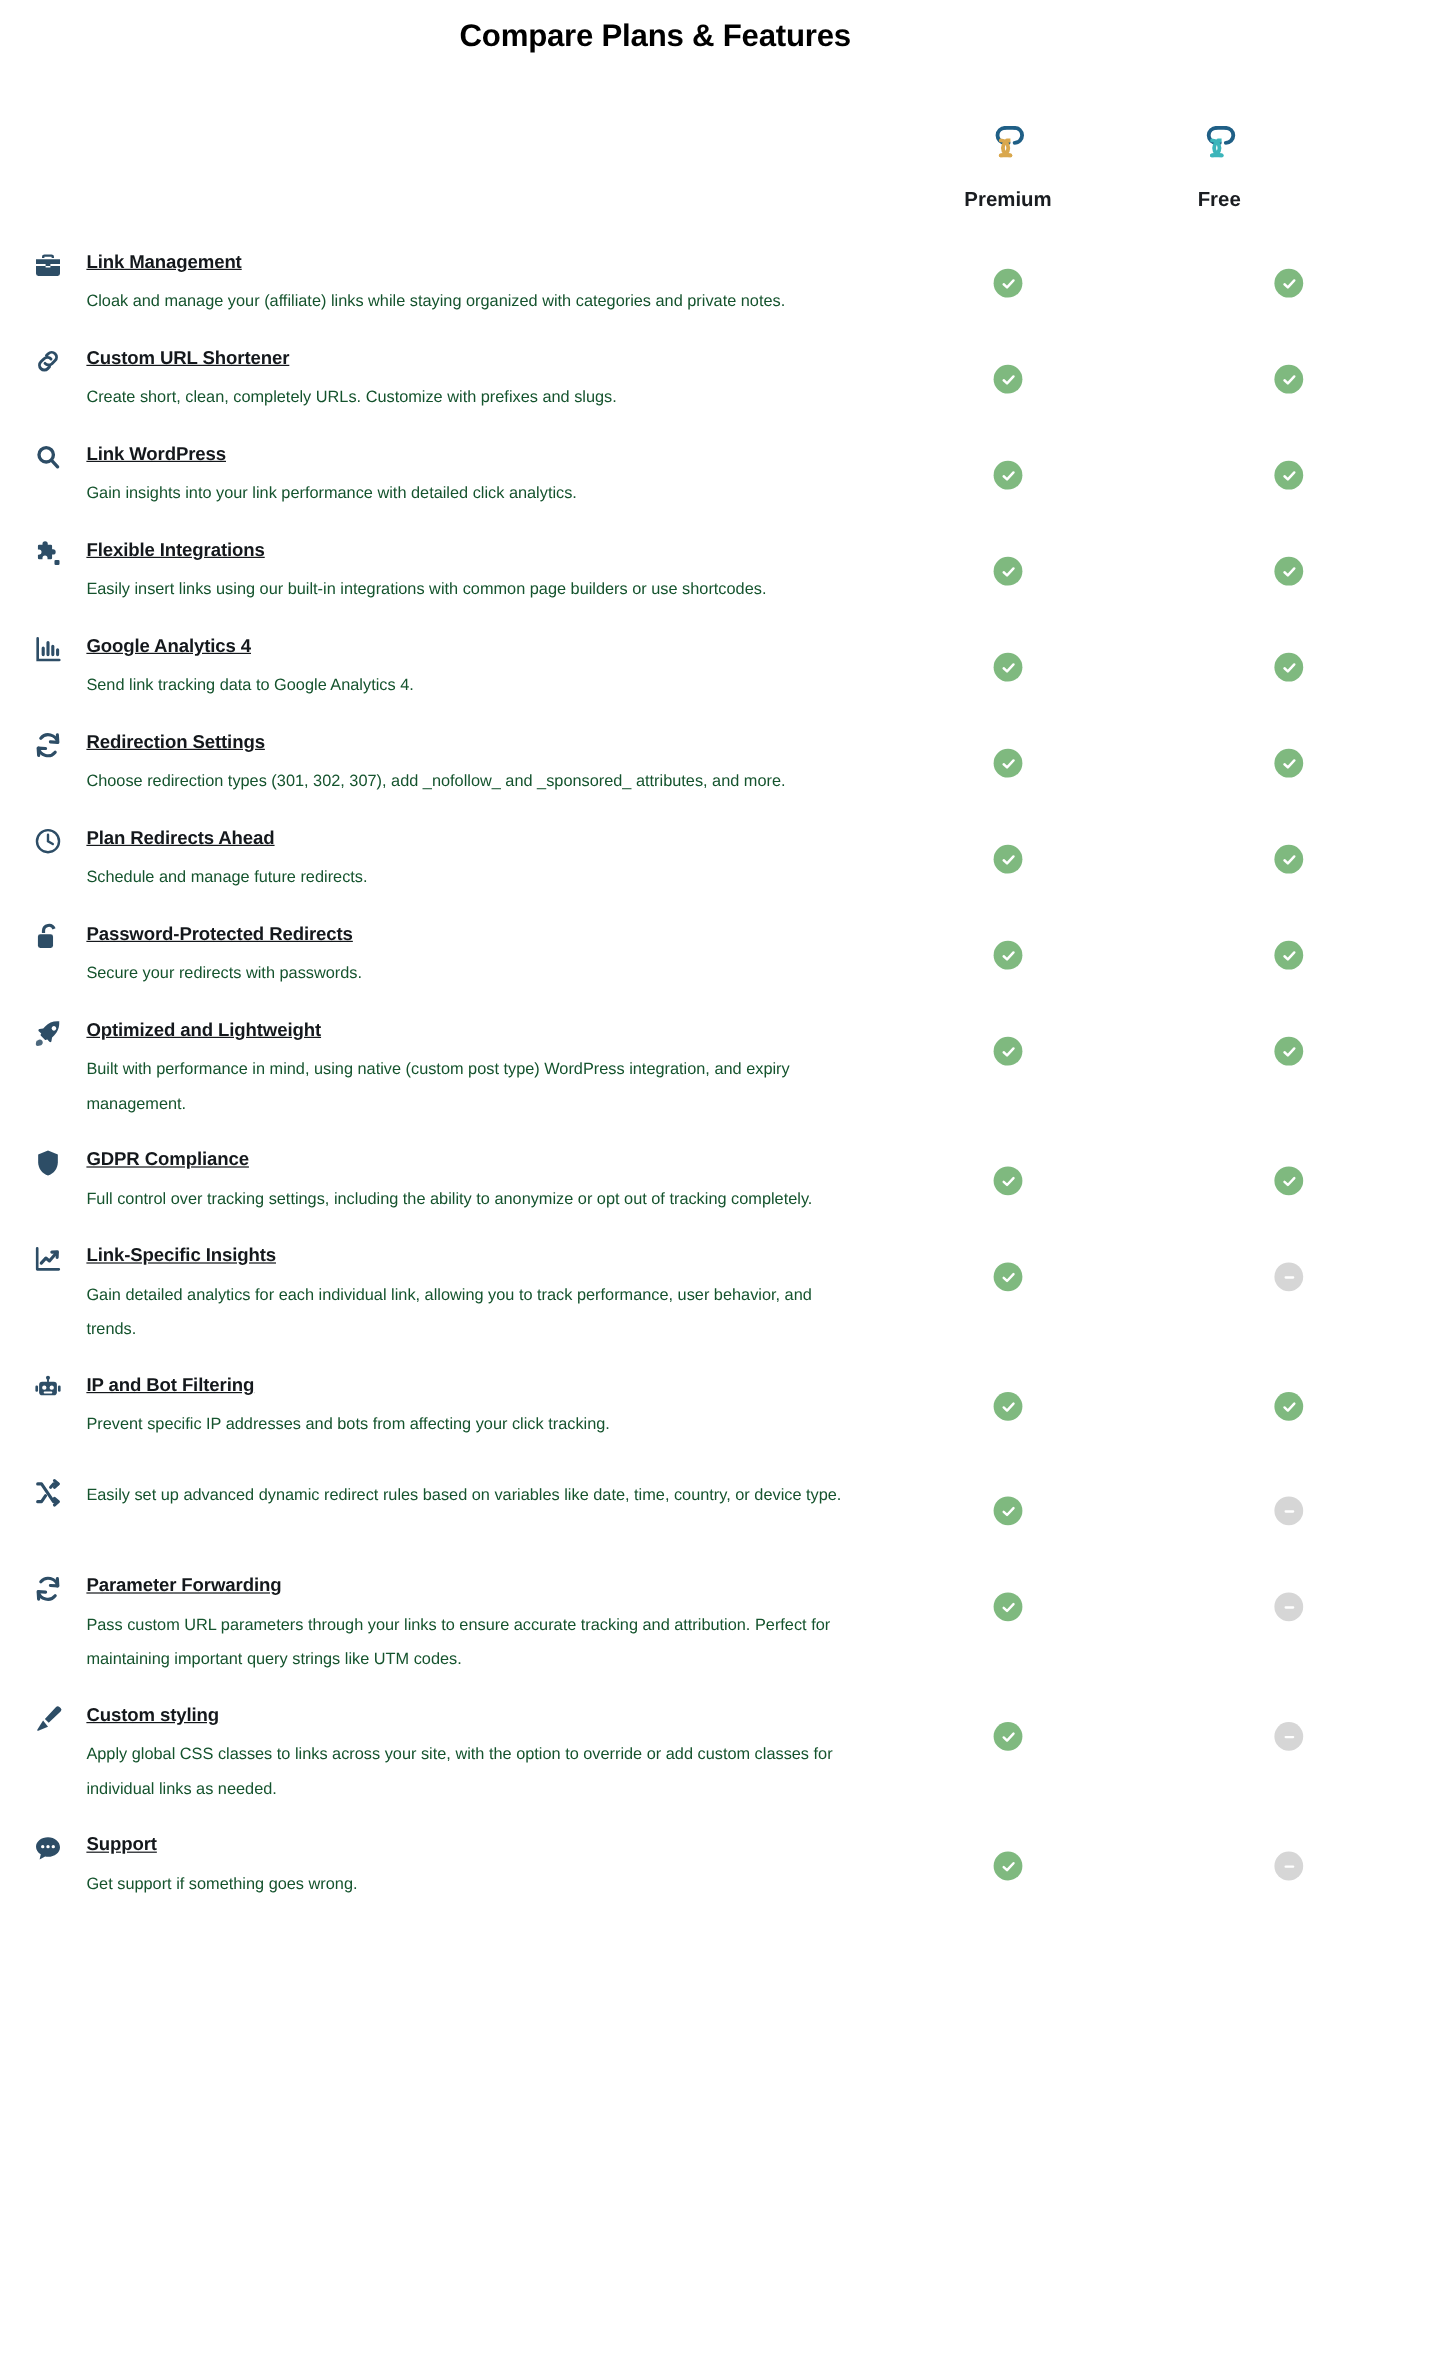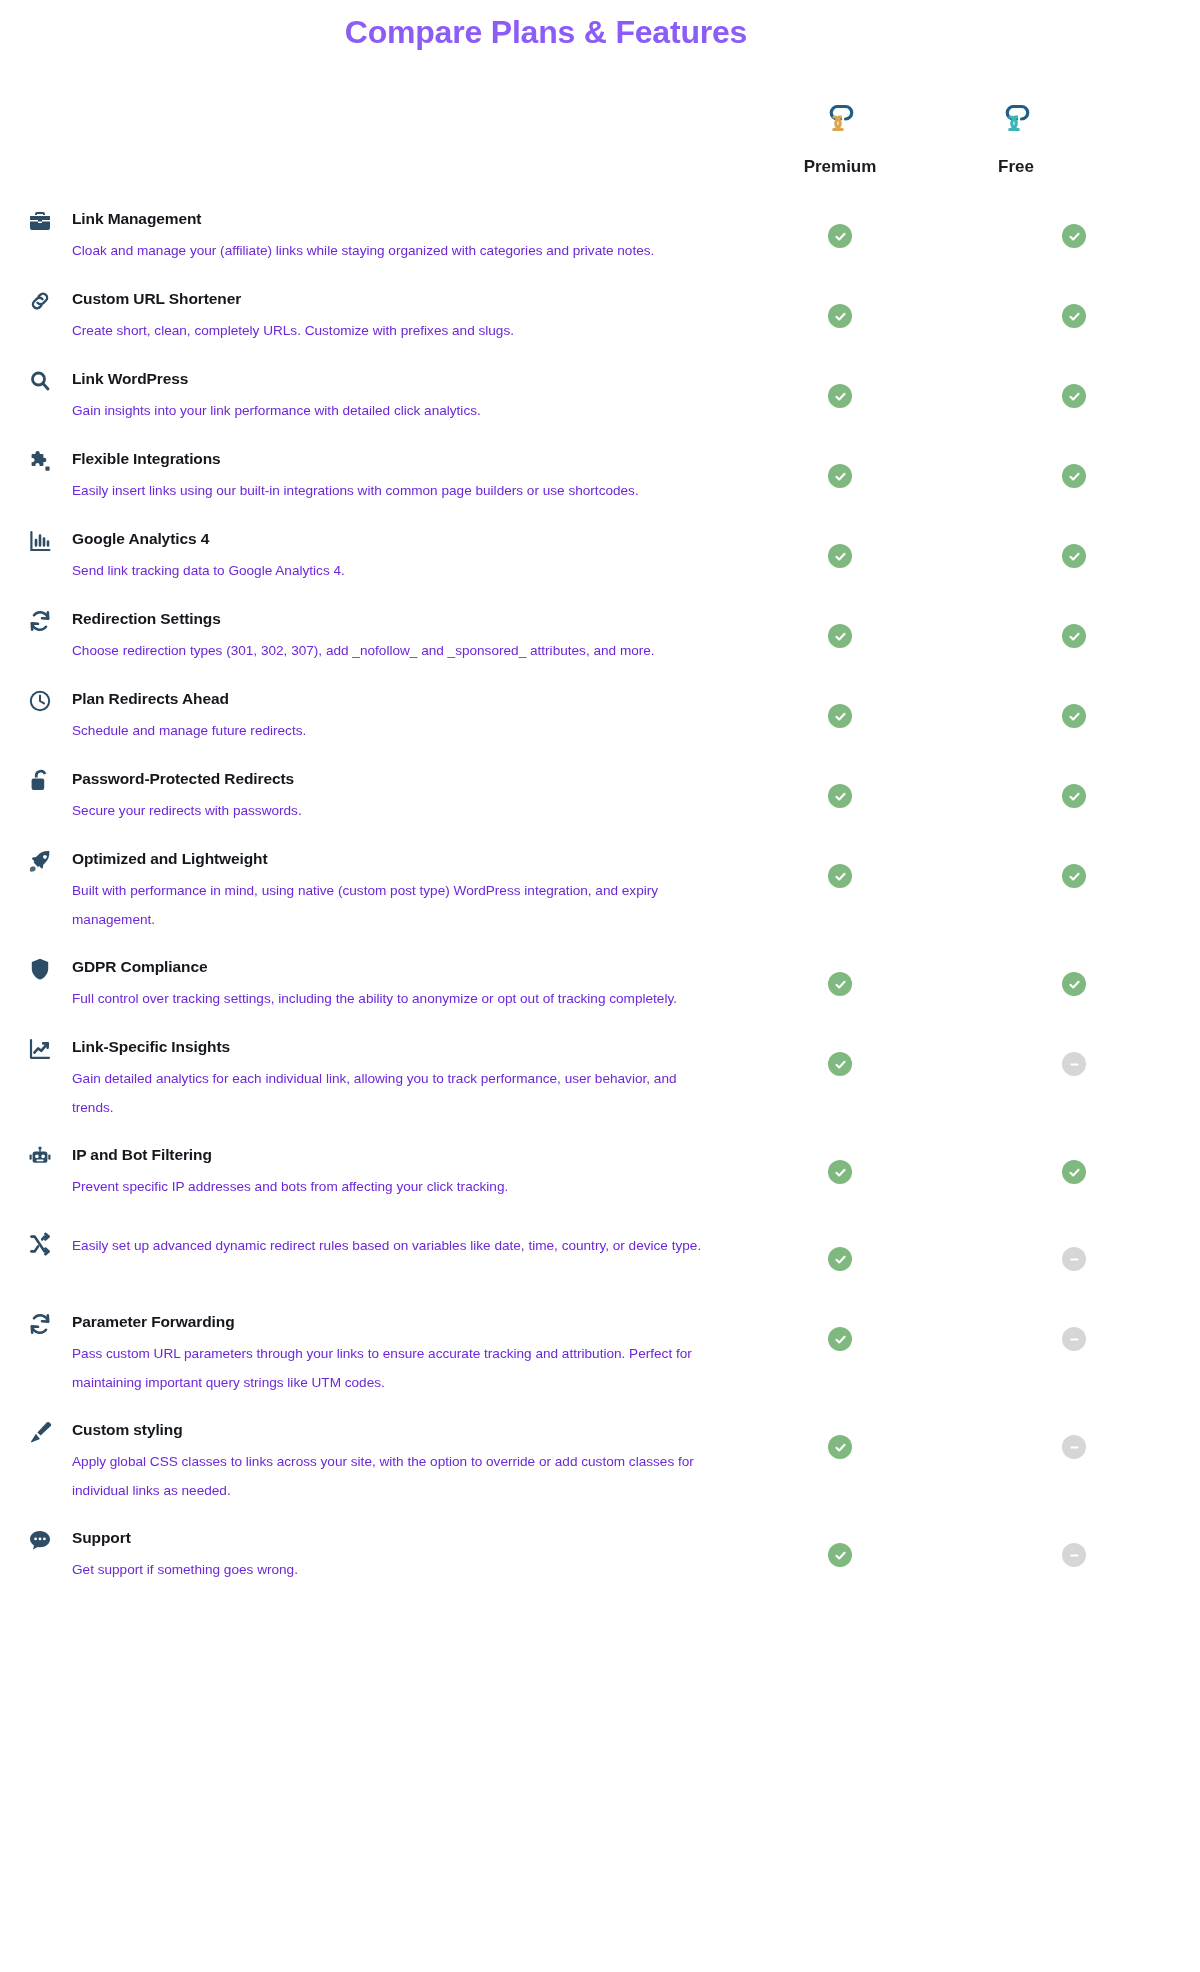--- a/index.html
+++ b/index.html
@@ -8,21 +8,21 @@
     background:#ffffff;
     font-family:"Liberation Sans", sans-serif;
     -webkit-font-smoothing:antialiased;
   }
   .page { position:relative; width:1200px; height:1972px; overflow:hidden; }
 
   
   .title {
     position:absolute; left:0; top:14px; width:1092px;
     text-align:center;
-    font-size:32px; font-weight:bold; color:#8b5cf6;
+    font-size:26px; font-weight:bold; color:#000000;
     letter-spacing:-0.2px;
   }
 
   
   .plan-head {
     position:absolute; top:100px;
     width:150px; text-align:center;
   }
   .plan-head.premium { left:765px; }
   .plan-head.free    { left:941px; }
@@ -43,24 +43,25 @@
     display:flex; align-items:center; justify-content:center;
     color:#2d4d66;
   }
   .feat-icon svg { display:block; }
 
   .feat-text { padding-left:72px; padding-right:470px; }
   .feat-title {
     font-size:15.5px; font-weight:bold; color:#14181c;
     line-height:20px; letter-spacing:-0.1px;
     padding-top:1px;
+    text-decoration:underline;
   }
   .feat-desc {
     margin-top:7px;
-    font-size:13.6px; color:#6d28d9; line-height:29px;
+    font-size:13.6px; color:#14532d; line-height:29px;
     max-width:640px;
   }
 
   .mark {
     position:absolute; top:16px;
     width:24px; height:24px;
   }
   .mark.col-premium { left:828px; }
   .mark.col-free    { left:1062px; }
 

